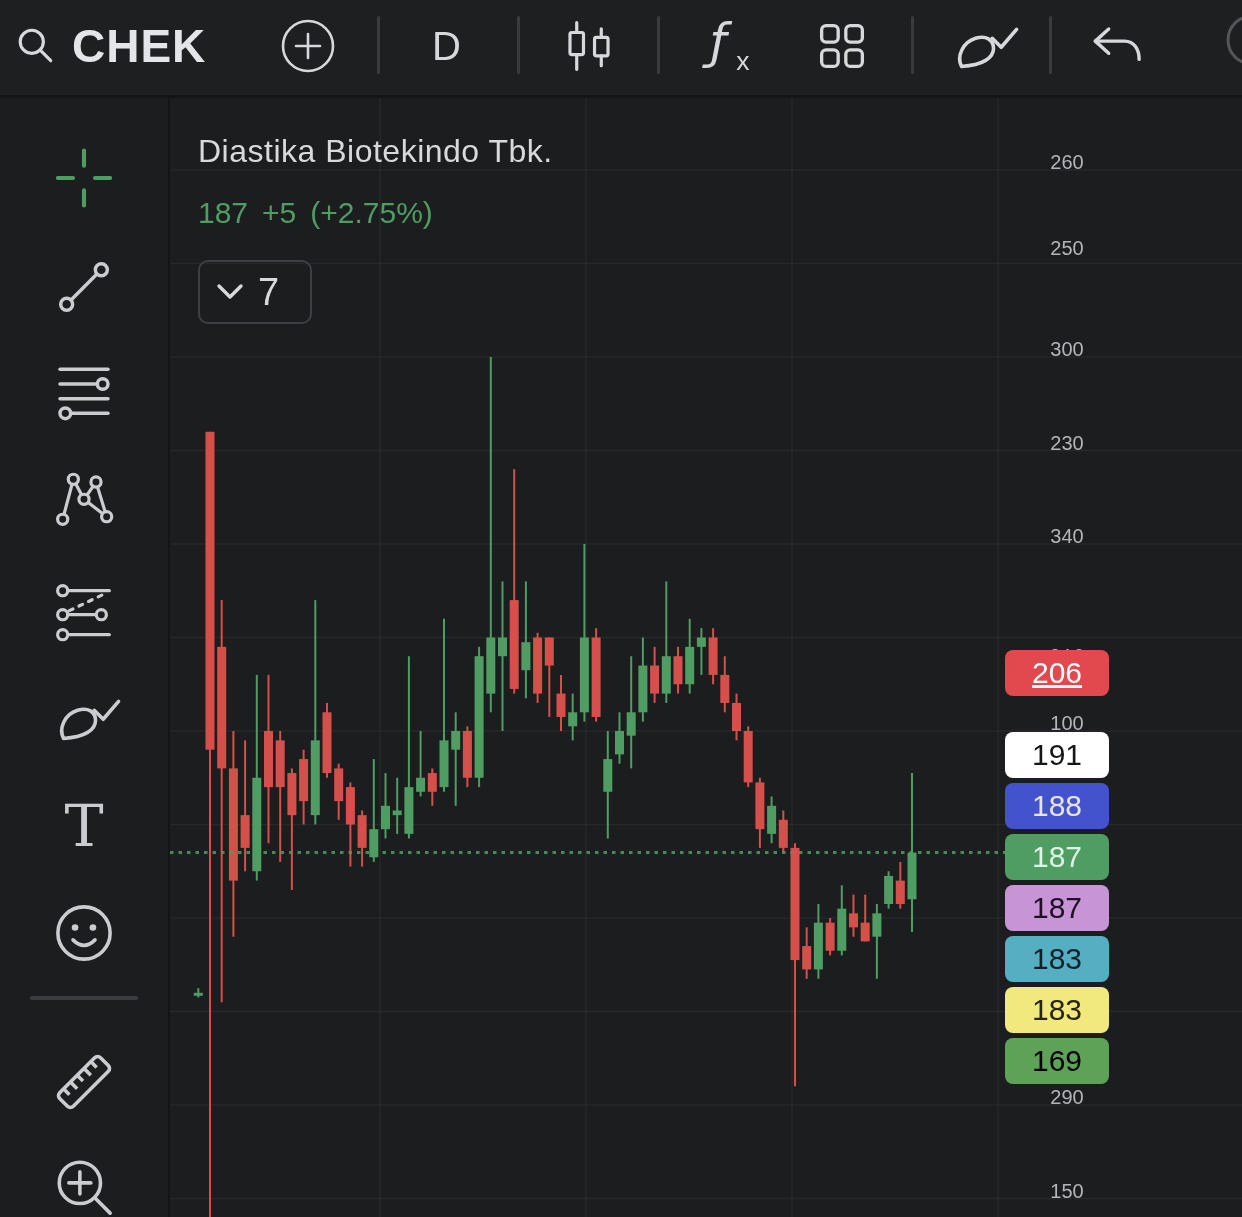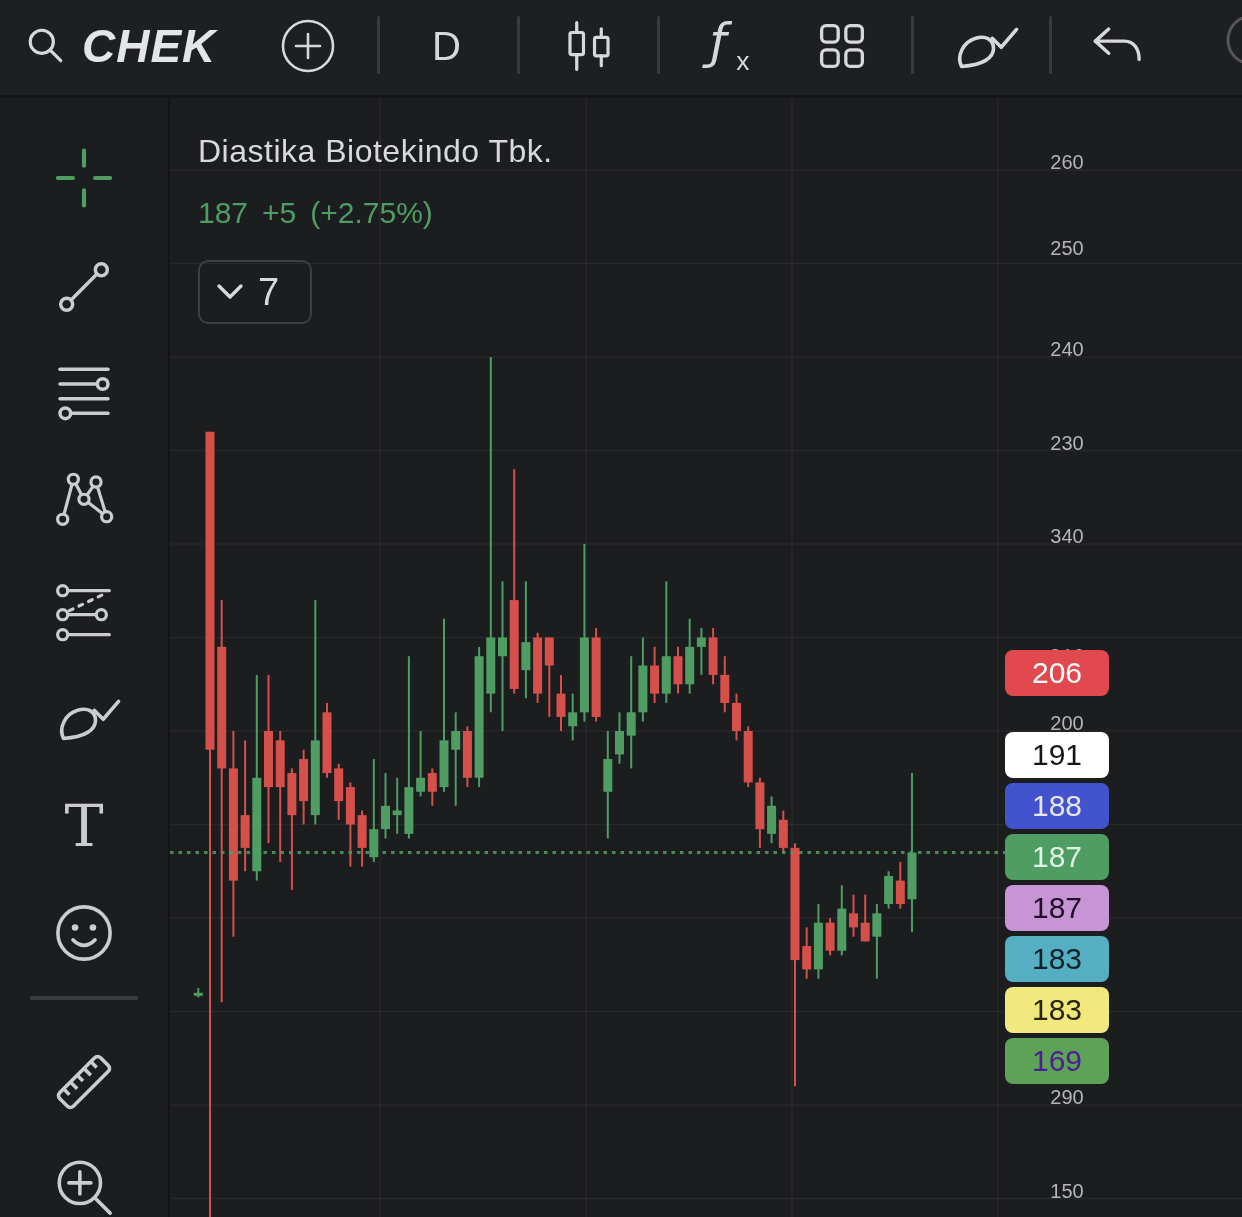--- a/index.html
+++ b/index.html
@@ -2,21 +2,21 @@
 <html><head>
 <meta charset="utf-8">
 <style>
   html,body{margin:0;padding:0;background:#1c1d1f;}
   .app{position:relative;width:1242px;height:1217px;background:#1c1d1f;overflow:hidden;
        font-family:"Liberation Sans","DejaVu Sans",sans-serif;color:#d7d8da;}
   
   .topbar{position:absolute;left:0;top:0;width:1242px;height:95px;background:#1e1f21;
           border-bottom:3px solid #141517;z-index:30;}
   .tb-item{position:absolute;top:0;height:92px;display:flex;align-items:center;background:none;border:none;padding:0;cursor:pointer;}
-  .symbol-search{left:26px;gap:16px;font-style:italic;}
+  .symbol-search{left:16px;gap:16px;}
   .symbol-label{font-size:46px;font-weight:700;color:#e4e5e9;letter-spacing:1px;}
   .interval-label{font-size:40px;color:#d7d8dc;}
   .tb-divider{position:absolute;top:16px;width:3px;height:58px;background:#3a3b3f;border-radius:2px;}
   .tb-icon{display:block;}
   .corner-arc{position:absolute;right:-26px;top:8px;}
   
   .content{position:absolute;left:0;top:95px;width:1242px;height:1122px;}
   .sidebar{position:absolute;left:0;top:0;width:168px;height:1122px;background:#1c1d1f;
            border-right:2px solid #141517;overflow:hidden;z-index:20;}
   .side-tool{position:absolute;left:20px;width:128px;height:96px;display:flex;align-items:center;
@@ -366,35 +366,35 @@
           <line x1="730.3" y1="766.9" x2="730.3" y2="813.65" stroke="#d5504a" stroke-width="2"></line>
           <rect x="725.8" y="785.6" width="9" height="23.375" fill="#d5504a"></rect>
           <line x1="741.9999999999999" y1="678.0749999999999" x2="741.9999999999999" y2="837.025" stroke="#4f9d62" stroke-width="2"></line>
           <rect x="737.4999999999999" y="757.55" width="9" height="46.75" fill="#4f9d62"></rect>
           <line x1="0" y1="757.55" x2="835" y2="757.55" stroke="#4f9d62" stroke-width="3" stroke-dasharray="3.5 5" opacity="0.85"></line>
         </svg>
 
       <div id="price-axis">
           <div class="tick-label" style="top: 56px;">260</div>
           <div class="tick-label" style="top: 142px;">250</div>
-          <div class="tick-label" style="top: 243px;">240</div>
+          <div class="tick-label" style="top: 243px;">300</div>
           <div class="tick-label" style="top: 336.5px; text-align: center;">230</div>
           <div class="tick-label" style="top: 430px;">340</div>
           <div class="tick-label" style="top: 550px; font-family: Liberation Mono, monospace;">210</div>
-          <div class="tick-label" style="top: 617px;">200</div>
+          <div class="tick-label" style="top: 617px;">100</div>
           <div class="tick-label" style="top: 991px;">290</div>
           <div class="tick-label" style="top: 1084.5px;">150</div>
-          <div class="price-badge" style="top: 555px; background: rgb(226, 73, 78); color: rgb(255, 255, 255);">206</div>
+          <div class="price-badge" style="top: 555px; background: rgb(226, 73, 78); color: rgb(255, 255, 255); text-decoration: underline;">206</div>
           <div class="price-badge" style="top: 637px; background: rgb(255, 255, 255); color: rgb(21, 22, 24);">191</div>
           <div class="price-badge" style="top: 688px; background: rgb(67, 83, 206); color: #e5e5e5;">188</div>
           <div class="price-badge" style="top: 739px; background: rgb(79, 157, 98); color: rgb(221, 243, 228);">187</div>
           <div class="price-badge" style="top: 790px; background: rgb(199, 149, 214); color: rgb(32, 16, 38);">187</div>
           <div class="price-badge" style="top: 841px; background: rgb(86, 174, 195); color: rgb(16, 34, 39);">183</div>
           <div class="price-badge" style="top: 892px; background: rgb(241, 232, 126); color: rgb(39, 37, 13);">183</div>
-          <div class="price-badge" style="top: 943px; background: rgb(93, 162, 87); color: #4c1d95;">169</div>
+          <div class="price-badge" style="top: 943px; background: rgb(93, 162, 87); color: #000000;">169</div>
         </div>
 
       <div class="chart-header">
         <div class="chart-title">Diastika Biotekindo Tbk.</div>
         <div class="price-row" id="price-row" style="color: rgb(79, 157, 98);">
           <span>187</span>
           <span>+5</span>
           <span>(+2.75%)</span>
         </div>
         <button class="ohlc-dropdown">

